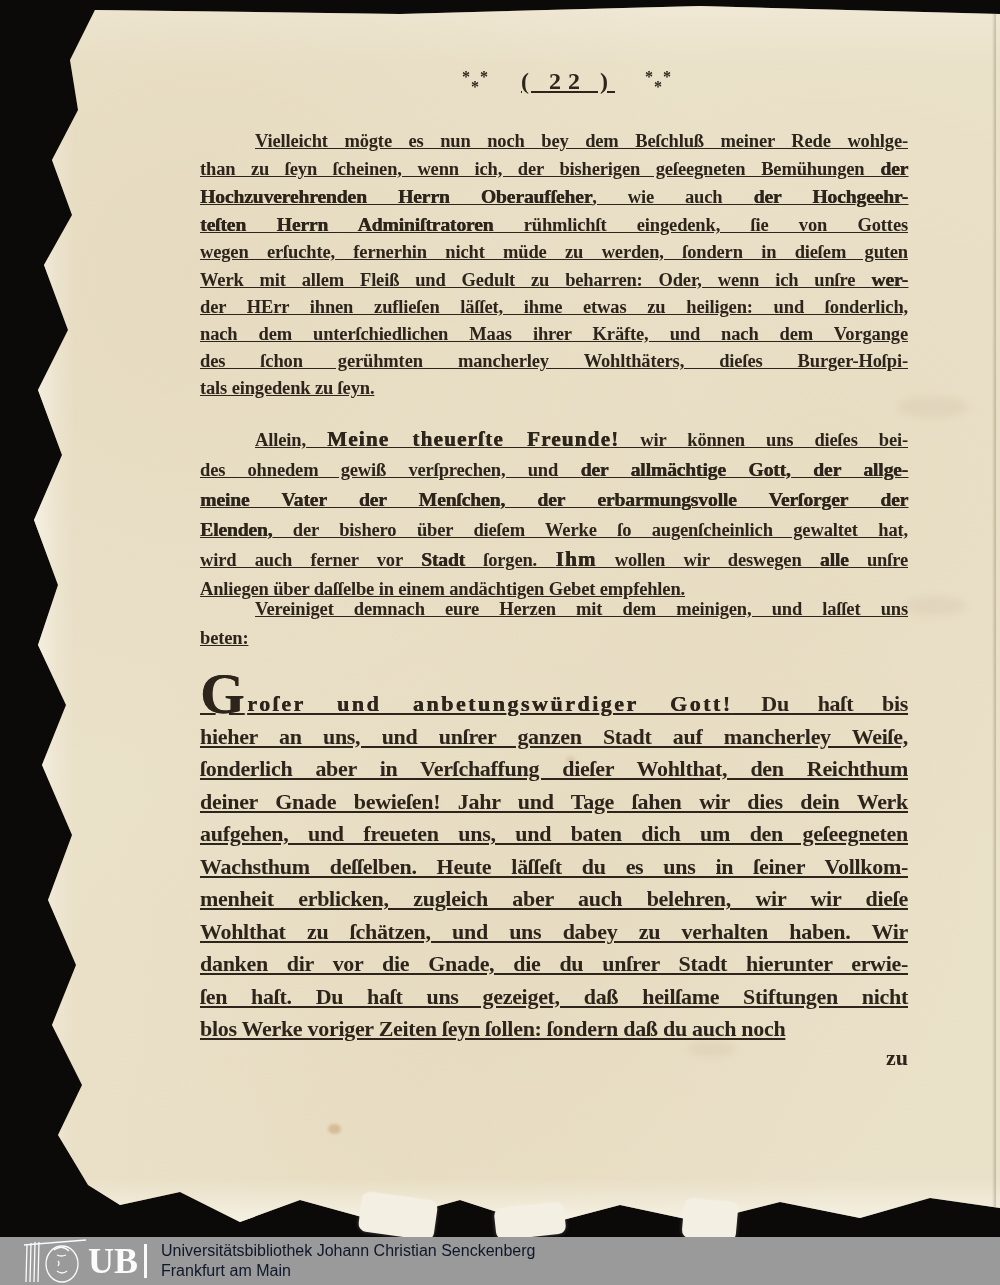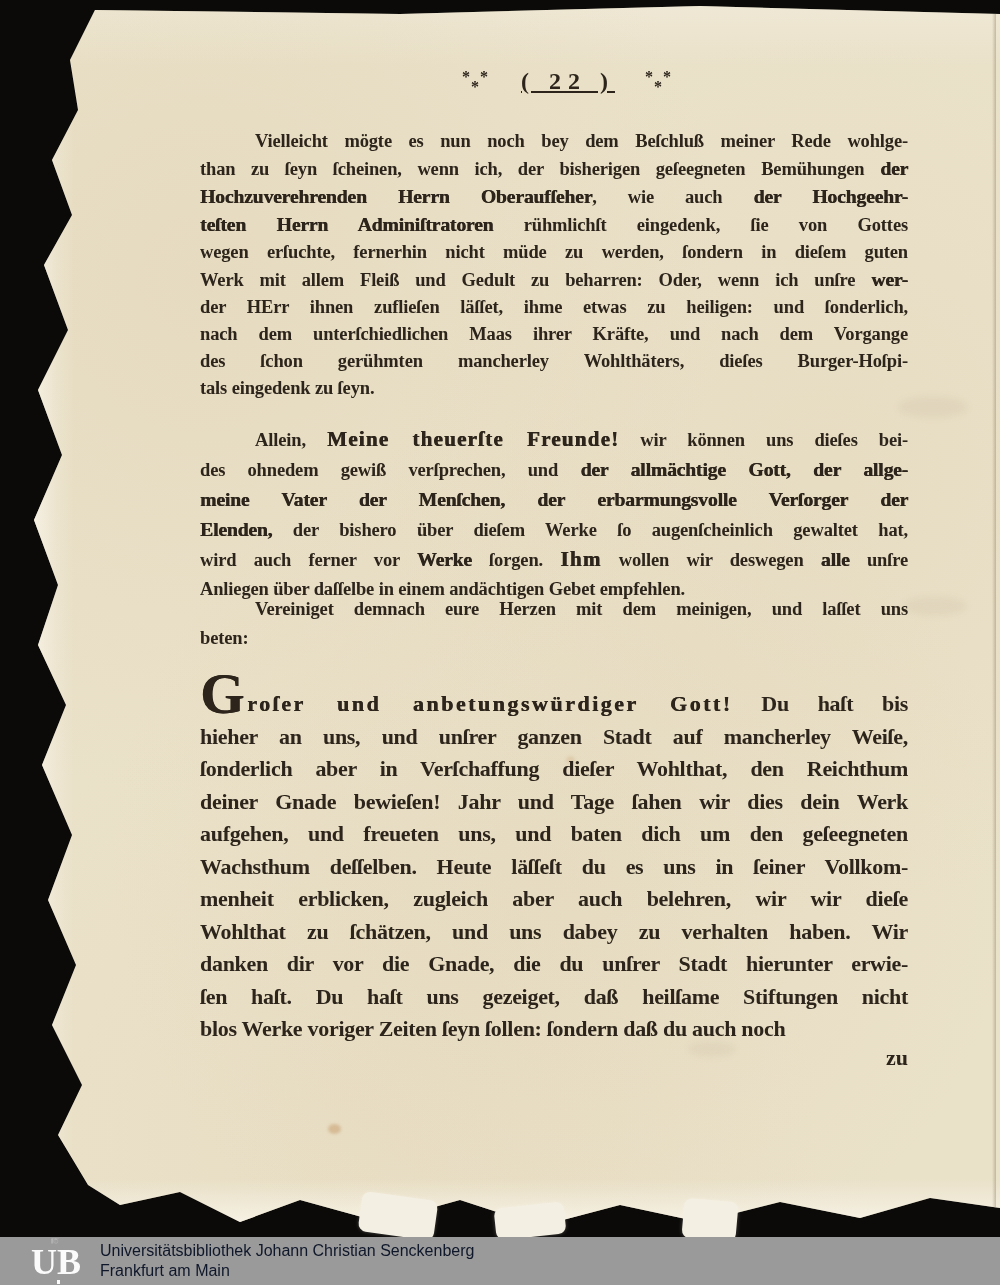--- a/index.html
+++ b/index.html
@@ -36,32 +36,32 @@
     align-items:center;gap:30px;}
   .pagenum{font-size:24px;letter-spacing:7px;text-decoration:underline;}
   .orn{display:flex;flex-direction:column;align-items:center;font-size:16px;line-height:10px;letter-spacing:3px;}
   .para{position:absolute;left:0;width:708px;}
   .para.body{font-size:18.5px;letter-spacing:-.15px;}
   #p1{top:122px;line-height:27px;}
   #p2{top:419px;line-height:29px;}
   #p3{top:589px;line-height:29px;}
   .para.prayer{font-size:22px;line-height:32.5px;letter-spacing:-.3px;}
   #p4{top:682px;}
-  .line{text-align:justify;text-align-last:justify;white-space:nowrap;}
+  .line{text-align:justify;text-align-last:justify;white-space:nowrap;text-decoration:underline;}
   .line.last{text-align-last:left;}
   .line.indent{text-indent:55px;}
   .seg.em{font-size:1.06em;text-shadow:.5px 0 0 currentColor;}
   .seg.lg{font-size:1.14em;letter-spacing:1.2px;text-shadow:.6px 0 0 currentColor;}
   .seg.sp{letter-spacing:2.5px;text-shadow:.4px 0 0 currentColor;}
   .initial{font-size:2.6em;line-height:0;vertical-align:-.04em;margin-right:3px;text-shadow:.6px 0 0 currentColor;}
   .catchword{position:absolute;top:1039px;right:0;font-size:22px;}
   
   .footer{position:absolute;left:0;top:1237px;width:1000px;height:48px;background:var(--bar,#9a9a9a);
     display:flex;align-items:center;font-family:"Liberation Sans","DejaVu Sans",sans-serif;}
-  .logo{display:flex;align-items:center;margin-left:24px;height:46px;flex-direction:column;}
+  .logo{display:flex;align-items:center;margin-left:24px;height:46px;}
   .logo svg{display:block;}
   .logo-ub{font-family:"Liberation Serif","DejaVu Serif",serif;font-weight:bold;font-size:36px;
     color:#fbfbfb;line-height:1;margin-left:2px;}
   .logo-bar{width:3px;height:34px;background:#fbfbfb;margin-left:6px;}
   .footer-text{margin-left:14px;color:#0f172a;font-size:16px;line-height:20px;}
 </style>
 </head>
 <body>
 
 <div id="stage" style="--bg: #0b0a08; --paper: #eae1c9; --ink: #2d251b; --bar: #9a9a9a;">
@@ -102,21 +102,21 @@
             <div class="line"><span class="seg">der HErr ihnen zuflieſen läſſet, ihme etwas zu heiligen: und ſonderlich,</span></div>
             <div class="line"><span class="seg">nach dem unterſchiedlichen Maas ihrer Kräfte, und nach dem Vorgange</span></div>
             <div class="line"><span class="seg">des ſchon gerühmten mancherley Wohlthäters, dieſes Burger-Hoſpi-</span></div>
             <div class="line last"><span class="seg">tals eingedenk zu ſeyn.</span></div>
           </div>
           <div class="para body" id="p2">
             <div class="line indent"><span class="seg">Allein, </span><span class="seg lg">Meine theuerſte Freunde!</span><span class="seg"> wir können uns dieſes bei-</span></div>
             <div class="line"><span class="seg">des ohnedem gewiß verſprechen, und </span><span class="seg em">der allmächtige Gott, der allge-</span></div>
             <div class="line"><span class="seg em">meine Vater der Menſchen, der erbarmungsvolle Verſorger der</span></div>
             <div class="line"><span class="seg em">Elenden,</span><span class="seg"> der bishero über dieſem Werke ſo augenſcheinlich gewaltet hat,</span></div>
-            <div class="line"><span class="seg">wird auch ferner vor </span><span class="seg em">Werke</span><span class="seg"> ſorgen. </span><span class="seg lg">Ihm</span><span class="seg"> wollen wir deswegen </span><span class="seg em">alle</span><span class="seg"> unſre</span></div>
+            <div class="line"><span class="seg">wird auch ferner vor </span><span class="seg em">Stadt</span><span class="seg"> ſorgen. </span><span class="seg lg">Ihm</span><span class="seg"> wollen wir deswegen </span><span class="seg em">alle</span><span class="seg"> unſre</span></div>
             <div class="line last"><span class="seg">Anliegen über daſſelbe in einem andächtigen Gebet empfehlen.</span></div>
           </div>
           <div class="para body" id="p3">
             <div class="line indent"><span class="seg">Vereiniget demnach eure Herzen mit dem meinigen, und laſſet uns</span></div>
             <div class="line last"><span class="seg">beten:</span></div>
           </div>
           <div class="para prayer" id="p4">
             <div class="line"><span class="initial">G</span><span class="seg sp">roſer und anbetungswürdiger Gott!</span><span class="seg"> Du haſt bis</span></div>
             <div class="line"><span class="seg">hieher an uns, und unſrer ganzen Stadt auf mancherley Weiſe,</span></div>
             <div class="line"><span class="seg">ſonderlich aber in Verſchaffung dieſer Wohlthat, den Reichthum</span></div>

